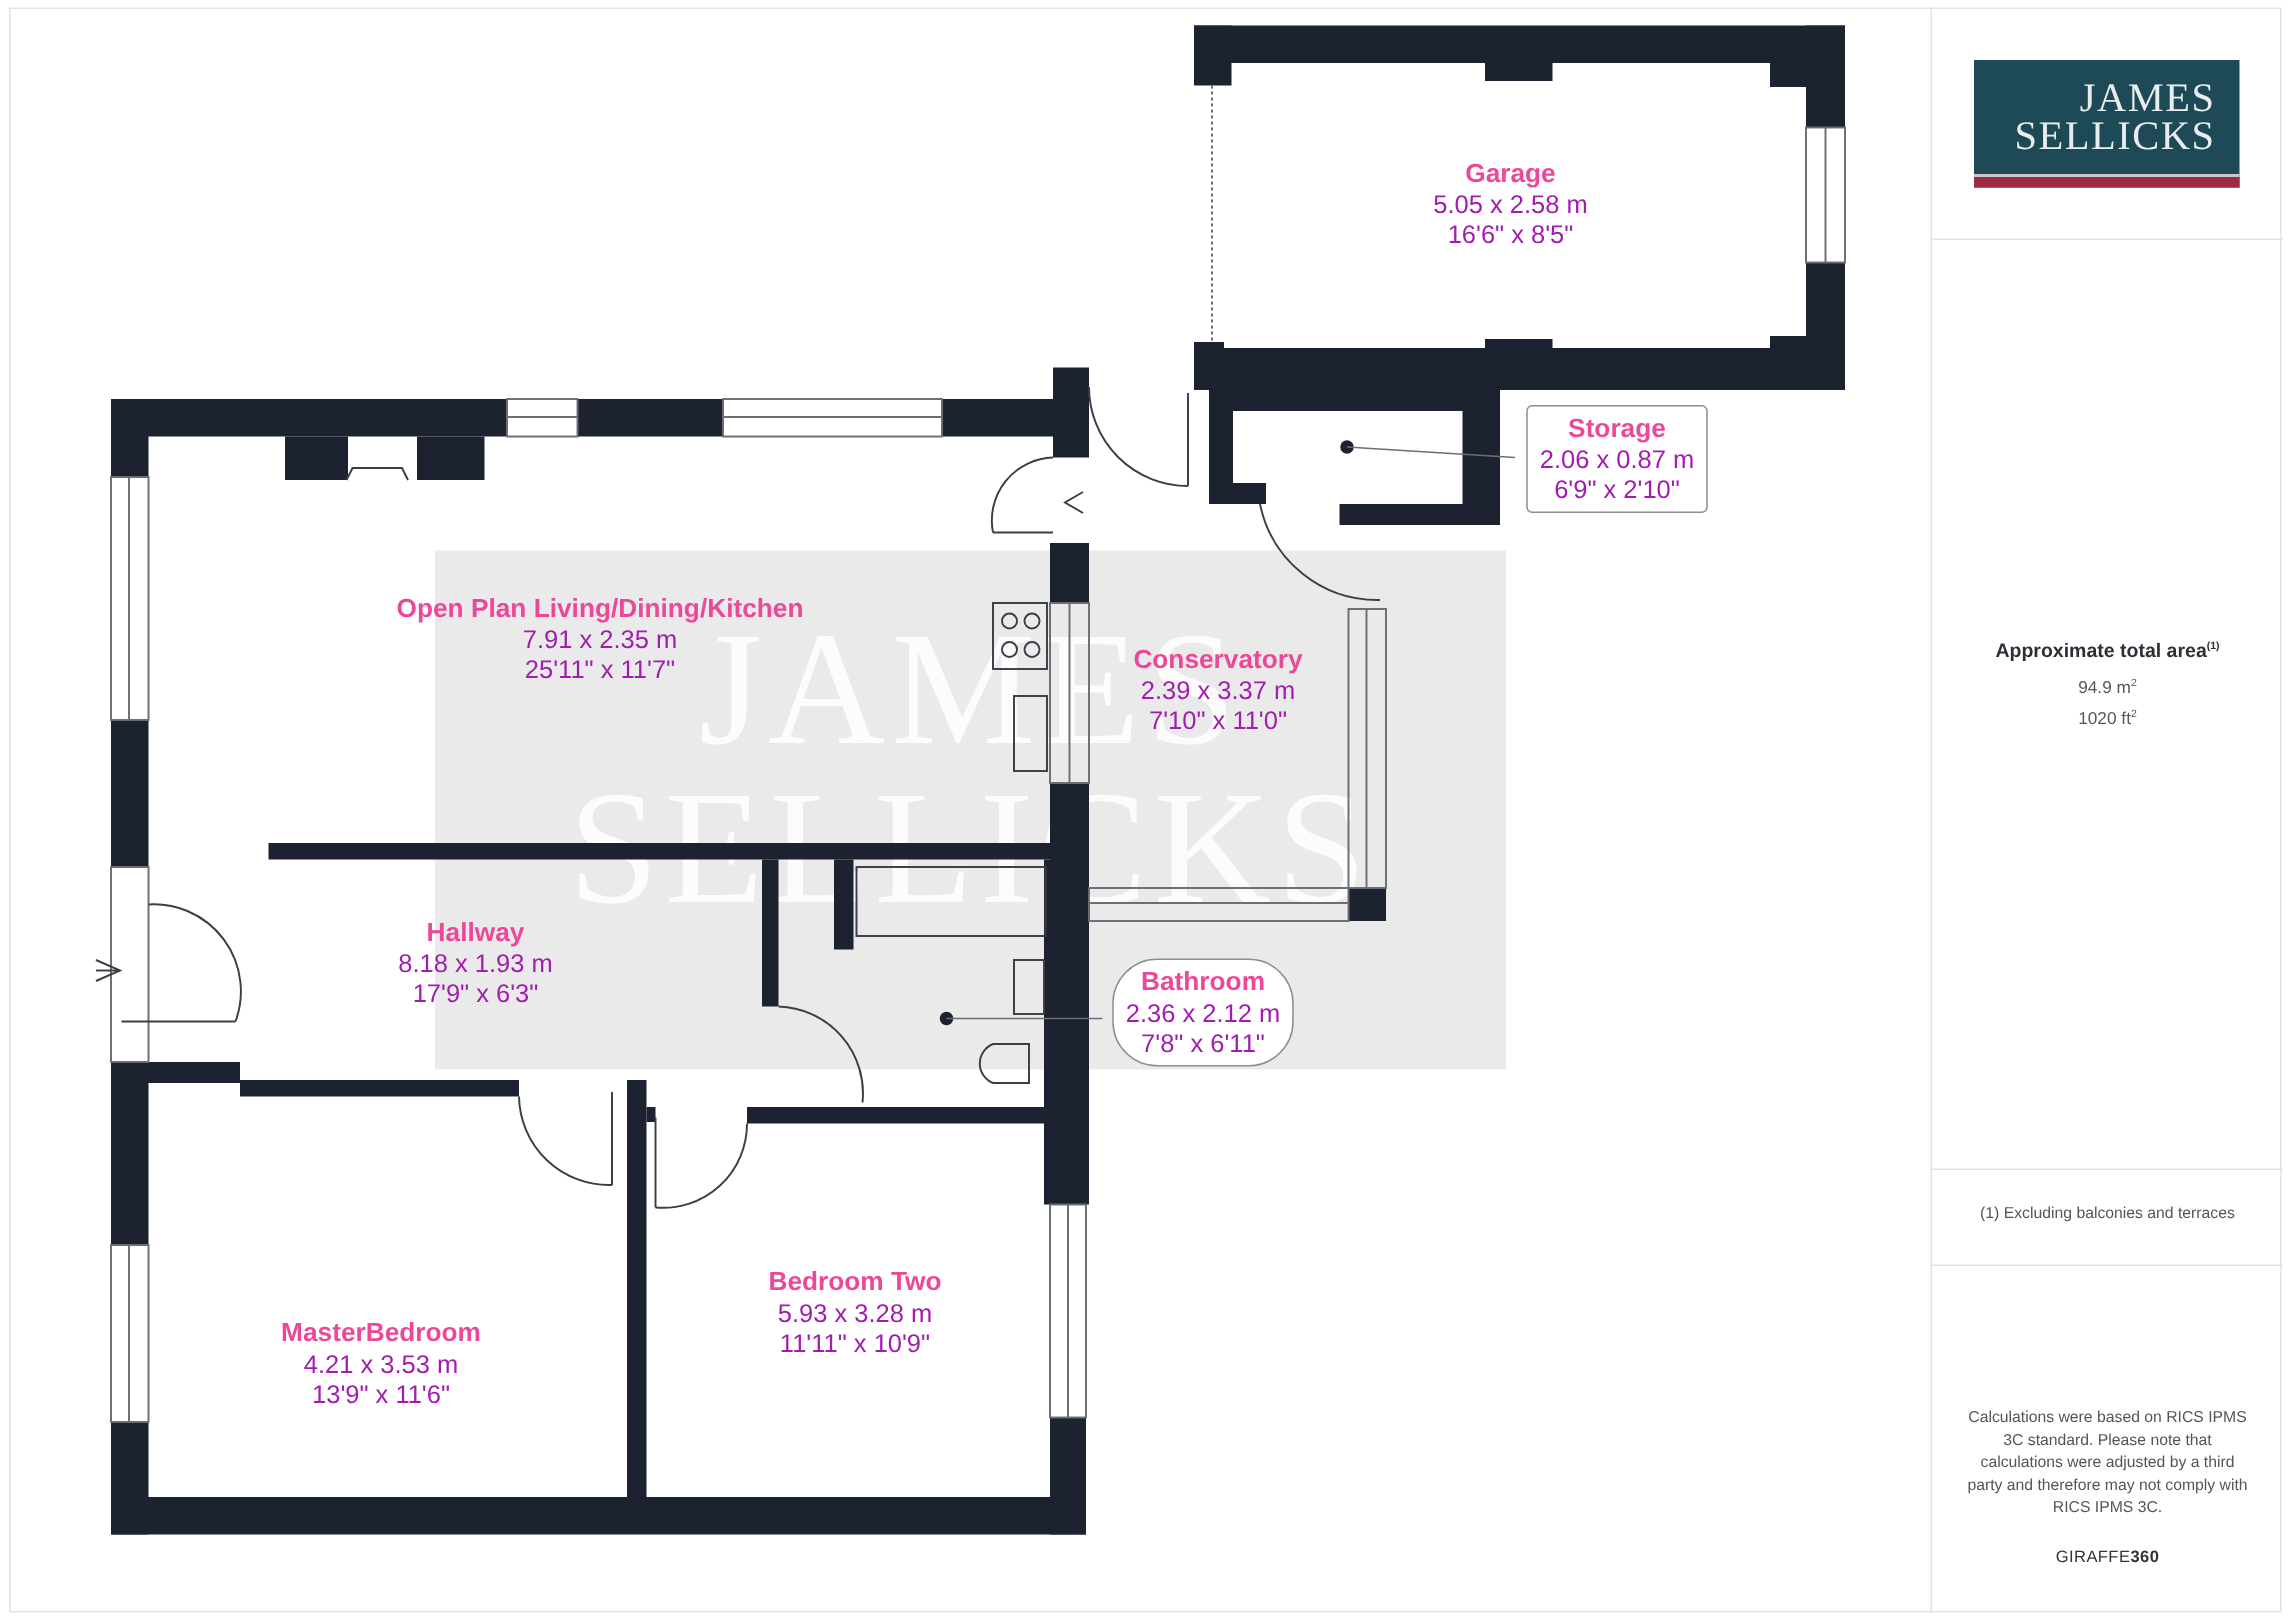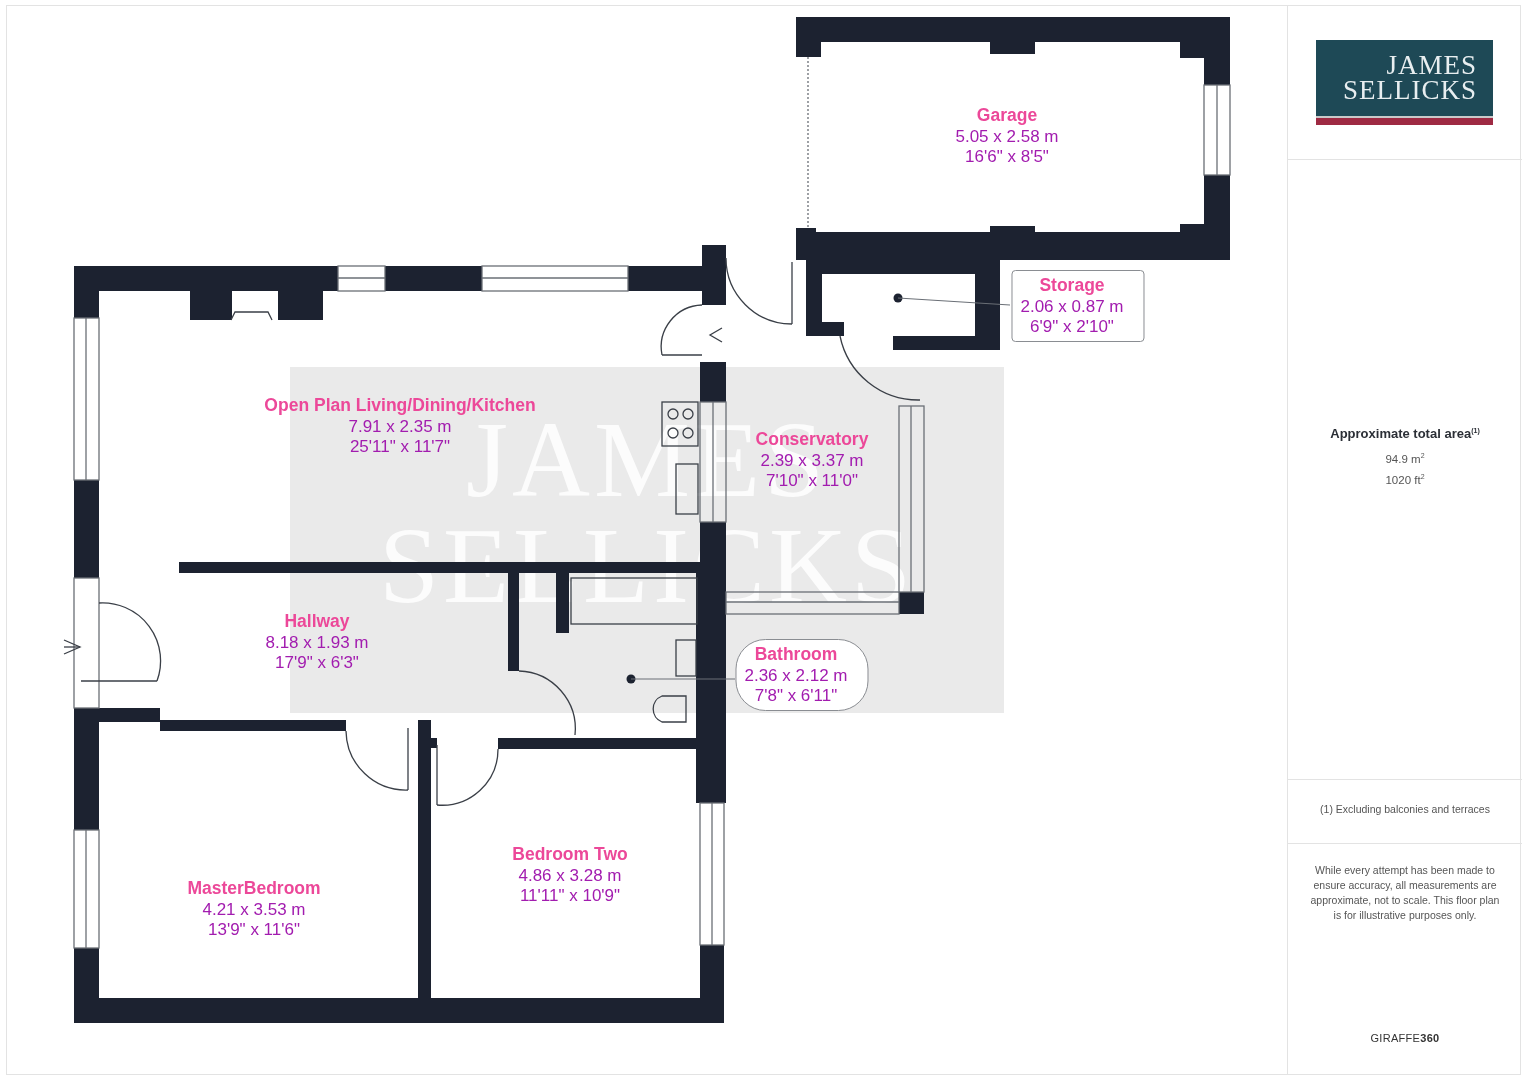--- a/index.html
+++ b/index.html
@@ -16,21 +16,21 @@
   .area-title sup{font-size:7px;}
   .area-val{font-size:11.5px;color:#555;margin-top:6px;line-height:18px;}
   .area-val sup{font-size:7px;}
   .note{position:absolute;left:0;width:234px;text-align:center;font-size:10.5px;color:#555;line-height:15px;}
   .giraffe{position:absolute;left:0;top:1027px;width:234px;text-align:center;font-size:11px;color:#333;letter-spacing:0.3px;}
   .giraffe b{font-weight:bold;}
   svg{position:absolute;left:0;top:0;}
   .lbl{position:absolute;text-align:center;transform:translateX(-50%);white-space:nowrap;}
   .lbl .t{font-weight:bold;font-size:17.5px;color:#ec4899;line-height:24px;}
   .lbl .d{font-size:17px;color:#a21caf;line-height:20px;}
-  .boxed{border:1.5px solid #8a8d92;border-radius:4px;background:#fff;padding:2px 20px 4px 8px;}
+  .boxed{border:1.5px solid #8a8d92;border-radius:4px;background:#fff;padding:2px 8px 4px 8px;}
   .wm{position:absolute;left:290px;top:367px;width:714px;height:346px;background:rgba(200,200,200,0.38);}
   .wm-txt{position:absolute;left:0;top:40px;width:100%;text-align:center;color:rgba(255,255,255,0.85);font-family:"Liberation Serif","DejaVu Serif",serif;font-size:108px;line-height:106px;letter-spacing:4px;}
 </style>
 </head>
 <body>
 
 <div class="frame"></div>
 
 <div class="wm">
   <div class="wm-txt">
@@ -181,21 +181,21 @@
     <div class="d">2.36 x 2.12 m</div>
     <div class="d">7'8" x 6'11"</div>
 </div>
 <div class="lbl" style="left:254px;top:876px;">
   <div class="t">MasterBedroom</div>
     <div class="d">4.21 x 3.53 m</div>
     <div class="d">13'9" x 11'6"</div>
 </div>
 <div class="lbl" style="left:570px;top:842px;">
   <div class="t">Bedroom Two</div>
-    <div class="d">4.86 x 3.28 m</div>
+    <div class="d">5.93 x 3.28 m</div>
     <div class="d">11'11" x 10'9"</div>
 </div>
 
 <div class="sidebar">
   <div class="logo">
     <div class="logo-txt">
         <div>JAMES</div>
         <div>SELLICKS</div>
       </div>
     <div class="logo-sep"></div>
@@ -203,15 +203,15 @@
   </div>
   <div class="sb-div" style="top:154px;"></div>
   <div class="area">
     <div class="area-title"><span>Approximate total area</span><sup>(1)</sup></div>
     <div class="area-val"><span>94.9 m</span><sup>2</sup></div>
     <div class="area-val" style="margin-top:0"><span>1020 ft</span><sup>2</sup></div>
   </div>
   <div class="sb-div" style="top:774px;"></div>
   <div class="note" style="top:797px;">(1) Excluding balconies and terraces</div>
   <div class="sb-div" style="top:838px;"></div>
-  <div class="note" style="top:858px;padding:0 20px;width:194px;">While every attempt has been made to ensure accuracy, all measurements are approximate, not to scale. This floor plan is for illustrative purposes only.</div>
+  <div class="note" style="top:933px;padding:0 20px;width:194px;">Calculations were based on RICS IPMS 3C standard. Please note that calculations were adjusted by a third party and therefore may not comply with RICS IPMS 3C.</div>
   <div class="giraffe"><span>GIRAFFE</span><b>360</b></div>
 </div>
 
 </body></html>

